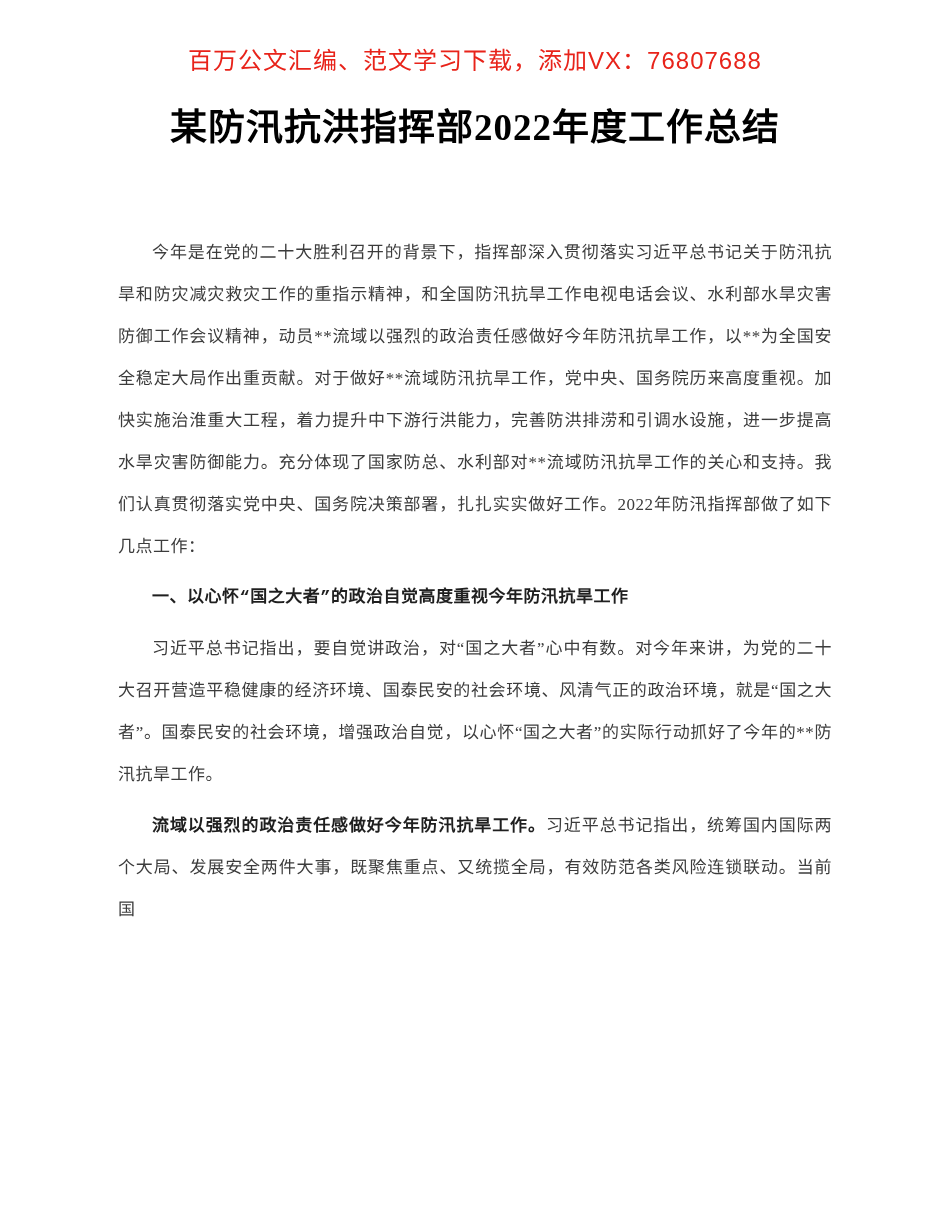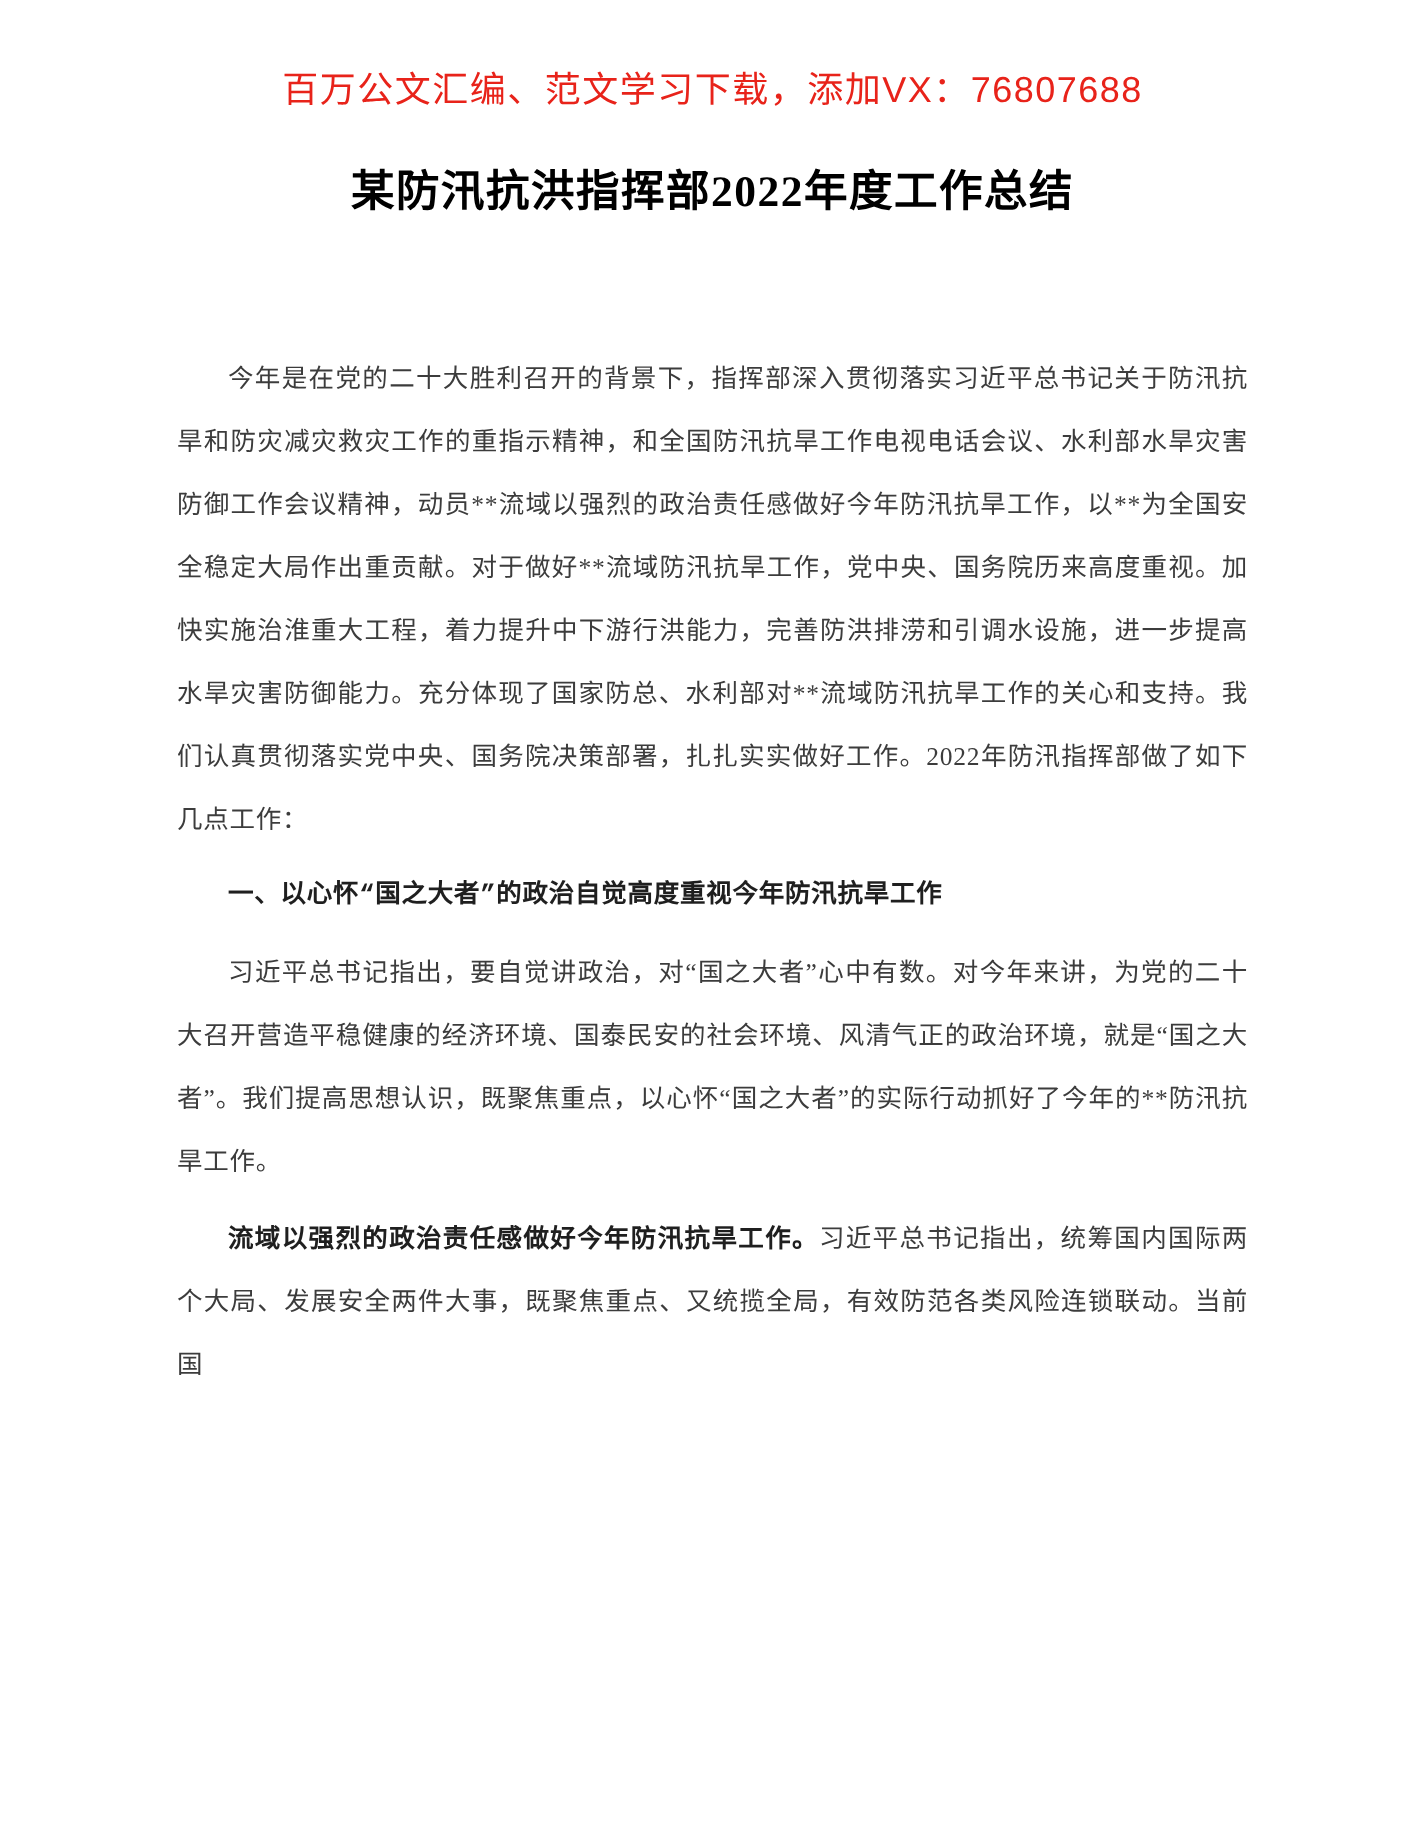--- a/index.html
+++ b/index.html
@@ -22,21 +22,21 @@
     text-align: center;
     font-family: "Liberation Sans", "DejaVu Sans", sans-serif;
     font-size: 24px;
     line-height: 30px;
     color: #e8231a;
     letter-spacing: 1px;
   }
   .doc-title {
     margin: 26px 118px 0;
     text-align: center;
-    font-size: 29px;
+    font-size: 37px;
     line-height: 52px;
     font-weight: 700;
     color: #000000;
     letter-spacing: 1px;
   }
   .article {
     margin: 78px 118px 0;
   }
   .article p,
   .article h2 {
@@ -70,19 +70,19 @@
   <div class="banner">百万公文汇编、范文学习下载，添加VX：76807688</div>
 
   <h1 class="doc-title">某防汛抗洪指挥部2022年度工作总结</h1>
 
   <div class="article">
 
     <p>今年是在党的二十大胜利召开的背景下，指挥部深入贯彻落实习近平总书记关于防汛抗旱和防灾减灾救灾工作的重指示精神，和全国防汛抗旱工作电视电话会议、水利部水旱灾害防御工作会议精神，动员**流域以强烈的政治责任感做好今年防汛抗旱工作，以**为全国安全稳定大局作出重贡献。对于做好**流域防汛抗旱工作，党中央、国务院历来高度重视。加快实施治淮重大工程，着力提升中下游行洪能力，完善防洪排涝和引调水设施，进一步提高水旱灾害防御能力。充分体现了国家防总、水利部对**流域防汛抗旱工作的关心和支持。我们认真贯彻落实党中央、国务院决策部署，扎扎实实做好工作。2022年防汛指挥部做了如下几点工作：</p>
 
     <h2>一、以心怀“国之大者”的政治自觉高度重视今年防汛抗旱工作</h2>
 
-    <p>习近平总书记指出，要自觉讲政治，对“国之大者”心中有数。对今年来讲，为党的二十大召开营造平稳健康的经济环境、国泰民安的社会环境、风清气正的政治环境，就是“国之大者”。我们提高思想认识，既聚焦重点，以心怀“国之大者”的实际行动抓好了今年的**防汛抗旱工作。</p>
+    <p>习近平总书记指出，要自觉讲政治，对“国之大者”心中有数。对今年来讲，为党的二十大召开营造平稳健康的经济环境、国泰民安的社会环境、风清气正的政治环境，就是“国之大者”。国泰民安的社会环境，增强政治自觉，以心怀“国之大者”的实际行动抓好了今年的**防汛抗旱工作。</p>
 
     <p><span class="bold-lead">流域以强烈的政治责任感做好今年防汛抗旱工作。</span><span>习近平总书记指出，统筹国内国际两个大局、发展安全两件大事，既聚焦重点、又统揽全局，有效防范各类风险连锁联动。当前国</span></p>
 
   </div>
 
 </div>
 
 </body></html>

